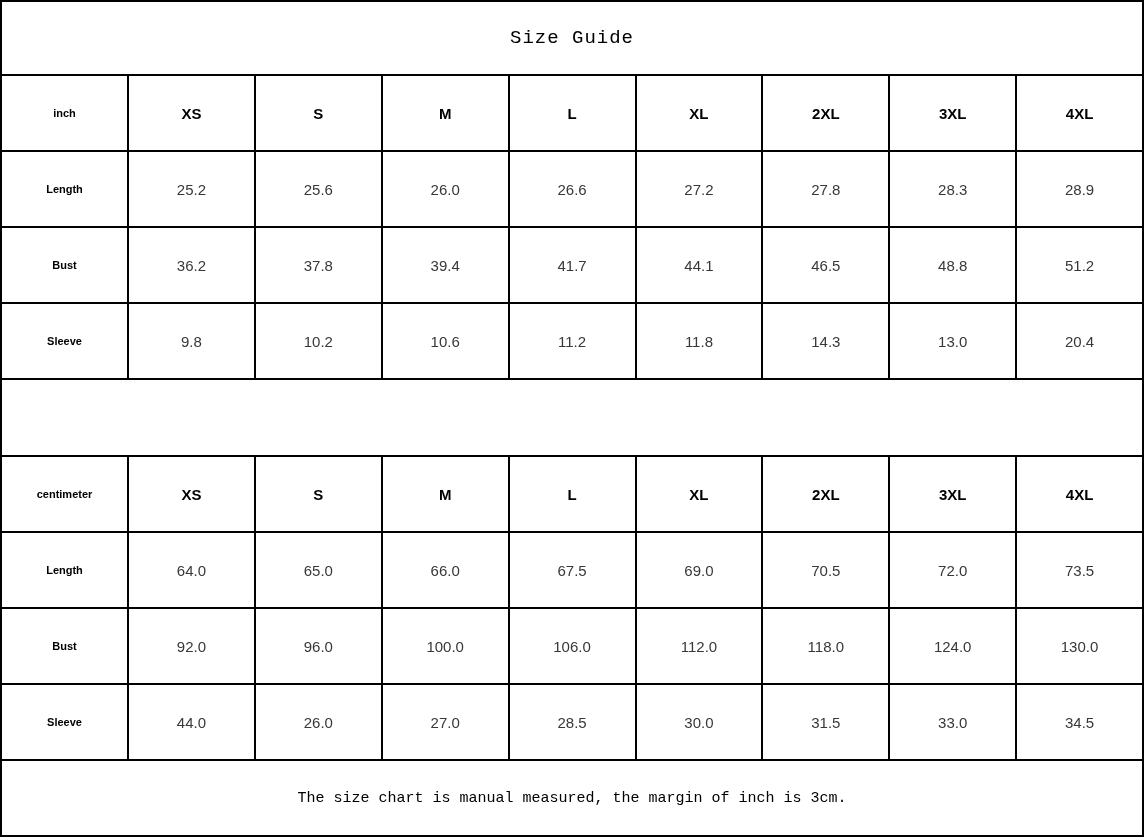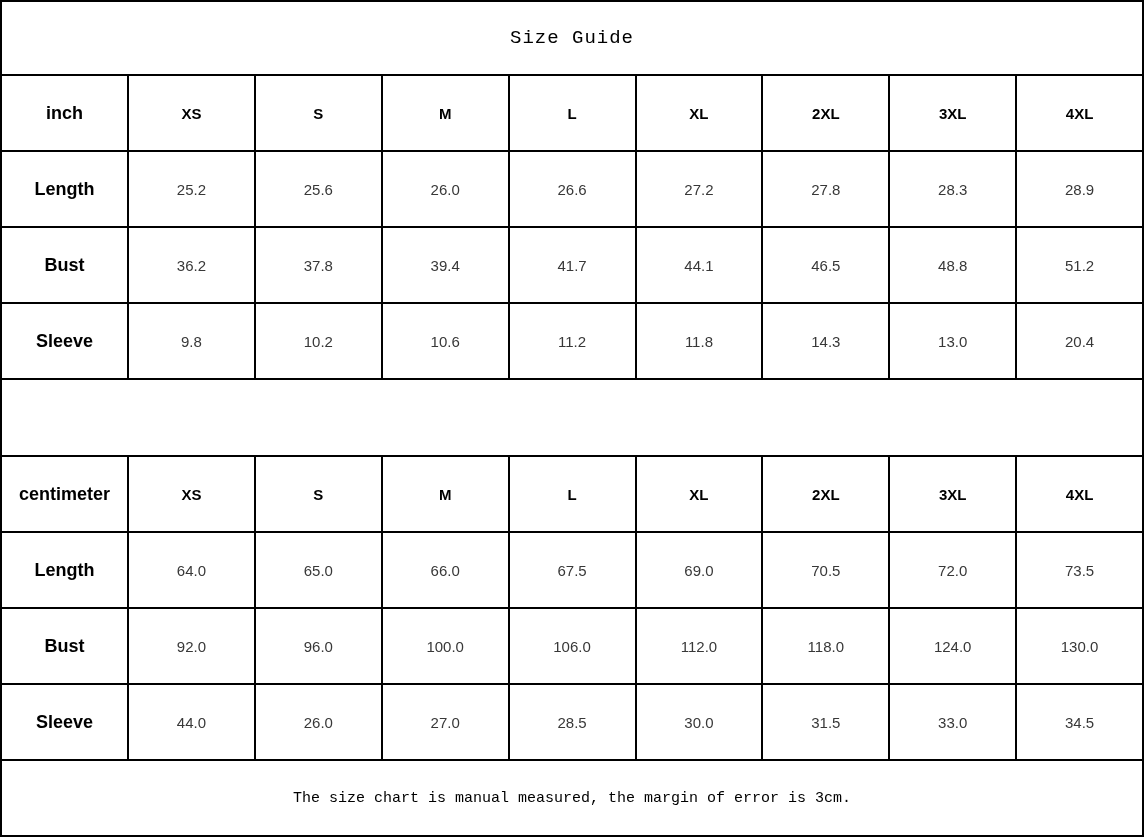--- a/index.html
+++ b/index.html
@@ -33,21 +33,21 @@
     letter-spacing: 1px;
   }
   .footer-cell {
     font-family: "Liberation Mono", "DejaVu Sans Mono", monospace;
     font-size: 15px;
     color: #000000;
   }
   .label-cell {
     font-family: "Liberation Sans", "DejaVu Sans", sans-serif;
     font-weight: bold;
-    font-size: 18px;
+    font-size: 11px;
     color: #000000;
   }
   .header-cell {
     font-family: "Liberation Sans", "DejaVu Sans", sans-serif;
     font-weight: bold;
     font-size: 15px;
     color: #000000;
   }
   .value-cell {
     font-family: "Liberation Sans", "DejaVu Sans", sans-serif;
@@ -172,16 +172,16 @@
         <td class="value-cell"><span class="corner-marker"></span><span>44.0</span></td>
         <td class="value-cell"><span class="corner-marker"></span><span>26.0</span></td>
         <td class="value-cell"><span class="corner-marker"></span><span>27.0</span></td>
         <td class="value-cell"><span class="corner-marker"></span><span>28.5</span></td>
         <td class="value-cell"><span class="corner-marker"></span><span>30.0</span></td>
         <td class="value-cell"><span class="corner-marker"></span><span>31.5</span></td>
         <td class="value-cell"><span class="corner-marker"></span><span>33.0</span></td>
         <td class="value-cell"><span class="corner-marker"></span><span>34.5</span></td>
       </tr>
       <tr class="footer-row" id="footer-row">
-      <td colspan="9" class="footer-cell">The size chart is manual measured, the margin of error is 3cm.</td>
+      <td colspan="9" class="footer-cell">The size chart is manual measured, the margin of inch is 3cm.</td>
     </tr>
   </tbody>
 </table>
 
 </body></html>

